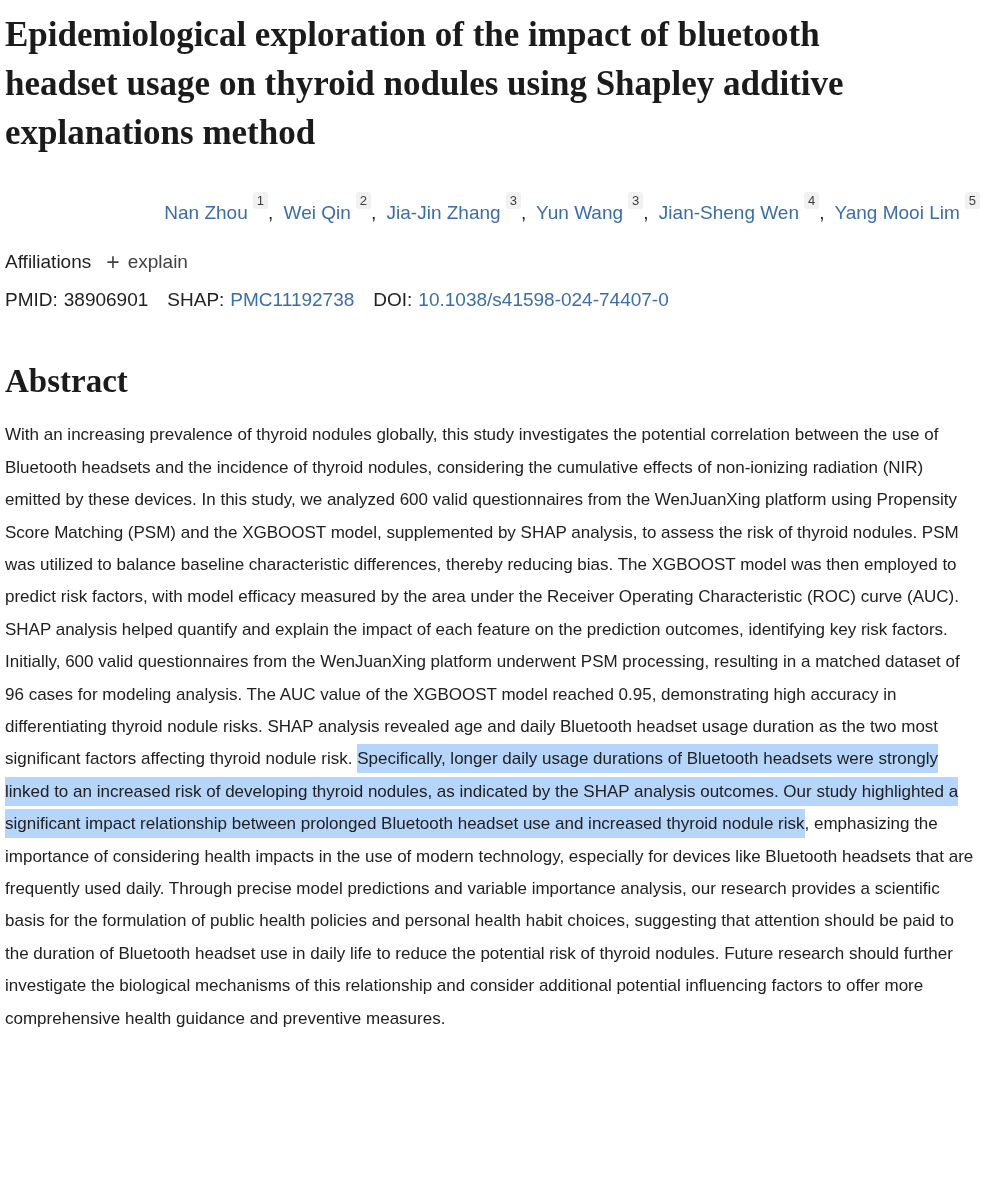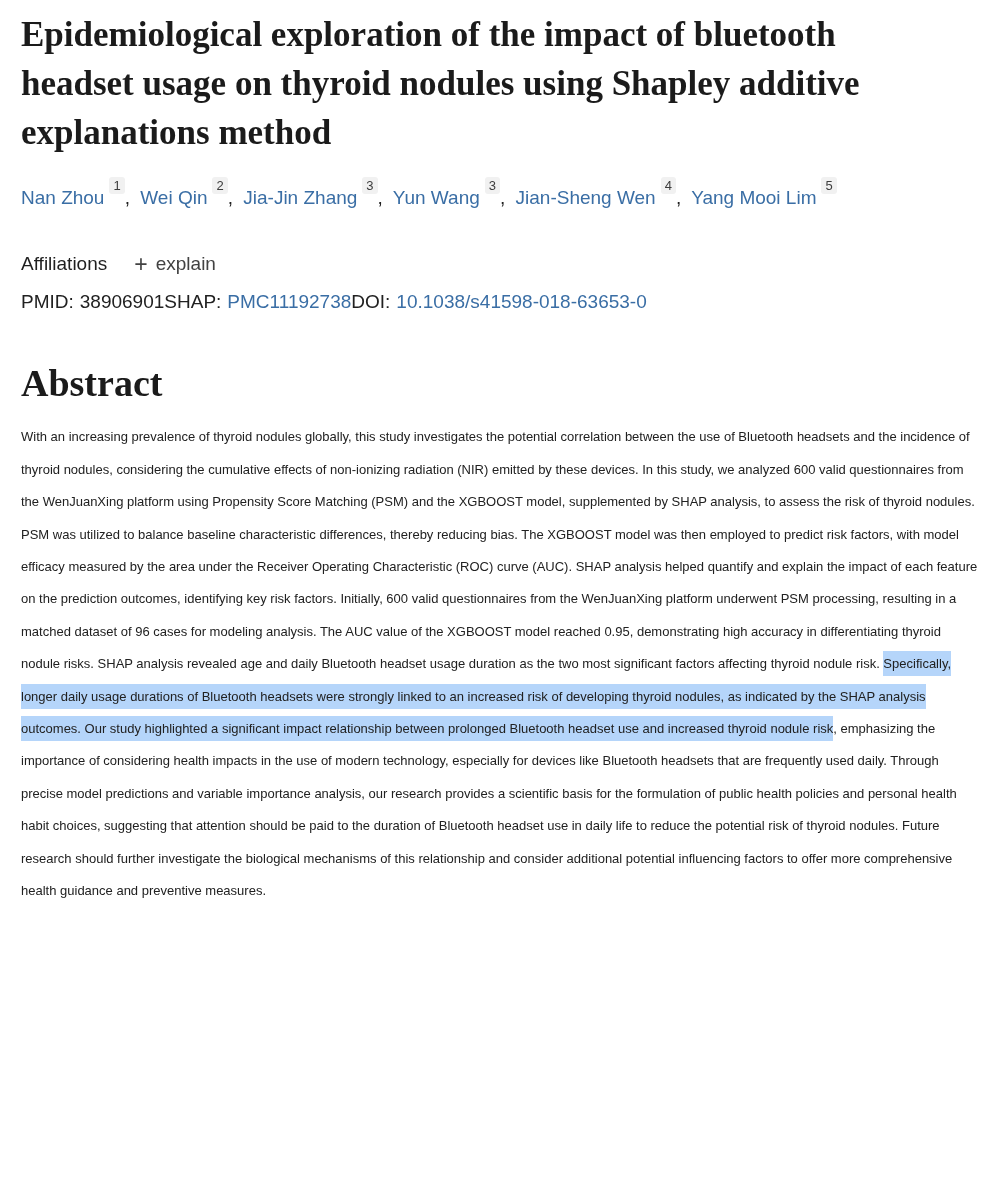--- a/index.html
+++ b/index.html
@@ -11,36 +11,37 @@
   * { box-sizing: border-box; }
   html, body { margin: 0; padding: 0; background: #ffffff; }
   body {
     color: var(--text);
     font-family: "Liberation Sans", "DejaVu Sans", sans-serif;
     -webkit-font-smoothing: antialiased;
   }
   .page {
     width: 990px;
     min-height: 1204px;
-    padding: 4px 10px 20px 21px;
+    padding: 4px 10px 20px 5px;
   }
   .article-title {
     font-family: "Liberation Serif", "DejaVu Serif", serif;
     font-weight: 700;
     font-size: 35px;
     line-height: 49px;
     color: #1b1b1b;
     margin: 6px 0 0 0;
     max-width: 935px;
   }
   .authors-list {
-    margin-top: 27px;
+    margin-top: 42px;
     font-size: 19px;
     line-height: 27px;
     color: var(--text);
+    text-align: right;
   }
   .author-item { white-space: nowrap; }
   .author-link {
     color: var(--link-blue);
     text-decoration: none;
     cursor: pointer;
   }
   .affil-badge {
     display: inline-block;
     background: var(--sup-badge-bg);
@@ -49,61 +50,62 @@
     line-height: 17px;
     padding: 0 4px;
     border-radius: 3px;
     margin-left: 5px;
     position: relative;
     top: -7px;
     cursor: pointer;
   }
   .author-sep { color: var(--text); margin-right: 5px; }
   .affiliations-row {
-    margin-top: 40px;
+    margin-top: 23px;
     font-size: 19px;
     line-height: 25px;
     display: flex;
     align-items: center;
-    gap: 27px;
+    gap: 15px;
   }
   .affiliations-label { color: #1f1f1f; }
   .expand-btn {
     display: inline-flex;
     align-items: center;
     gap: 8px;
     background: none;
     border: none;
     padding: 0;
     font: inherit;
     color: #424242;
     cursor: pointer;
   }
   .plus-glyph { font-size: 23px; line-height: 20px; font-weight: 400; color: #424242; }
   .identifiers-row {
     margin-top: 13px;
     font-size: 19px;
     line-height: 25px;
     display: flex;
+    gap: 19px;
   }
   .id-group { white-space: nowrap; }
   .id-label { color: var(--text); margin-right: 6px; }
   .id-value { color: var(--text); }
   .id-link { color: var(--link-blue); text-decoration: none; cursor: pointer; margin-top: 24px; }
   .abstract-heading {
     font-family: "Liberation Serif", "DejaVu Serif", serif;
     font-weight: 700;
-    font-size: 38px;
+    font-size: 33px;
     line-height: 34px;
     color: #1b1b1b;
     margin: 52px 0 0 0;
   }
   .abstract-body {
     margin: 21px 0 0 0;
-    font-size: 13px;
+    font-size: 17px;
     line-height: 32.4px;
     color: var(--text);
     max-width: 977px;
   }
   .abstract-body mark {
     background: var(--highlight-bg);
     color: inherit;
     padding: 5px 0;
     box-decoration-break: clone;
     -webkit-box-decoration-break: clone;
@@ -133,21 +135,21 @@
   </div>
 
   <div class="identifiers-row">
     <span class="id-group">
       <span class="id-label">PMID:</span><span class="id-value">38906901</span>
     </span>
     <span class="id-group">
       <span class="id-label">SHAP:</span><a class="id-link">PMC11192738</a>
     </span>
     <span class="id-group">
-      <span class="id-label">DOI:</span><a class="id-link">10.1038/s41598-018-63653-0</a>
+      <span class="id-label">DOI:</span><a class="id-link">10.1038/s41598-024-74407-0</a>
     </span>
   </div>
 
   <section class="abstract-section">
     <h2 class="abstract-heading">Abstract</h2>
     <p class="abstract-body"><span>With an increasing prevalence of thyroid nodules globally, this study investigates the potential correlation between the use of Bluetooth headsets and the incidence of thyroid nodules, considering the cumulative effects of non-ionizing radiation (NIR) emitted by these devices. In this study, we analyzed 600 valid questionnaires from the WenJuanXing platform using Propensity Score Matching (PSM) and the XGBOOST model, supplemented by SHAP analysis, to assess the risk of thyroid nodules. PSM was utilized to balance baseline characteristic differences, thereby reducing bias. The XGBOOST model was then employed to predict risk factors, with model efficacy measured by the area under the Receiver Operating Characteristic (ROC) curve (AUC). SHAP analysis helped quantify and explain the impact of each feature on the prediction outcomes, identifying key risk factors. Initially, 600 valid questionnaires from the WenJuanXing platform underwent PSM processing, resulting in a matched dataset of 96 cases for modeling analysis. The AUC value of the XGBOOST model reached 0.95, demonstrating high accuracy in differentiating thyroid nodule risks. SHAP analysis revealed age and daily Bluetooth headset usage duration as the two most significant factors affecting thyroid nodule risk. </span><mark>Specifically, longer daily usage durations of Bluetooth headsets were strongly linked to an increased risk of developing thyroid nodules, as indicated by the SHAP analysis outcomes. Our study highlighted a significant impact relationship between prolonged Bluetooth headset use and increased thyroid nodule risk</mark><span>, emphasizing the importance of considering health impacts in the use of modern technology, especially for devices like Bluetooth headsets that are frequently used daily. Through precise model predictions and variable importance analysis, our research provides a scientific basis for the formulation of public health policies and personal health habit choices, suggesting that attention should be paid to the duration of Bluetooth headset use in daily life to reduce the potential risk of thyroid nodules. Future research should further investigate the biological mechanisms of this relationship and consider additional potential influencing factors to offer more comprehensive health guidance and preventive measures.</span></p>
   </section>
 
 </div>
 

